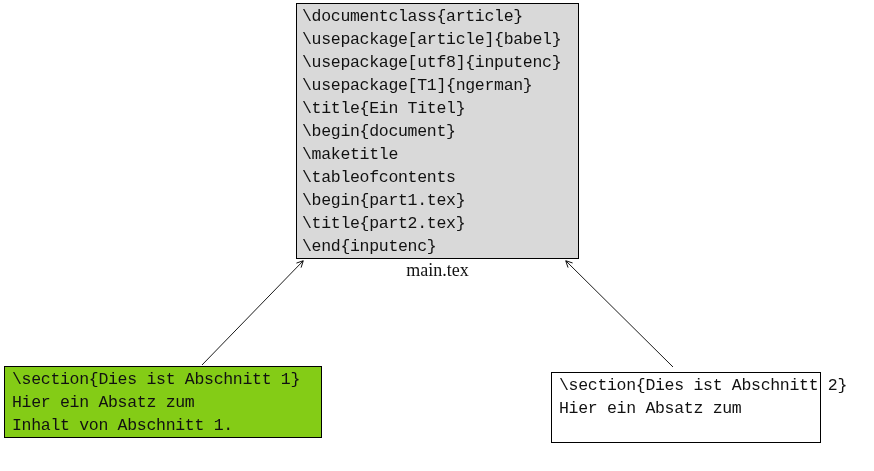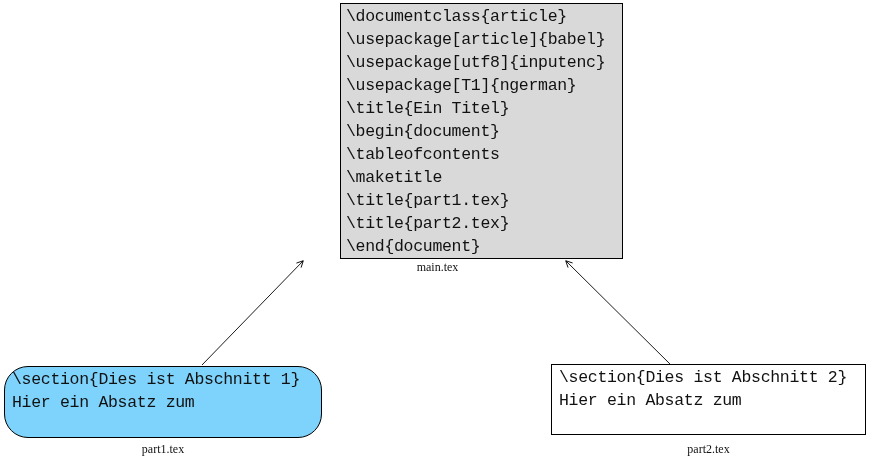--- a/index.html
+++ b/index.html
@@ -26,37 +26,36 @@
   }
   .codebox .line {
     white-space: pre;
     line-height: 23px;
     letter-spacing: -0.3px;
   }
   .box-main {
     left: 296px; top: 3px;
     width: 283px; height: 256px;
     padding: 1px 5px;
-    margin-left: 44px;
   }
   .box-part1 {
     left: 4px; top: 366px;
     width: 318px; height: 72px;
     padding: 1px 7px;
   }
   .box-part2 {
-    left: 551px; top: 364px;
-    width: 315px; height: 71px;
+    left: 551px; top: 372px;
+    width: 270px; height: 71px;
     padding: 1px 7px;
   }
   .file-label {
     position: absolute;
     text-align: center;
     font-family: "Liberation Serif", "DejaVu Serif", serif;
-    font-size: 12px;
+    font-size: 18px;
     color: #111111;
   }
   .label-main  { left: 296px; top: 260px; width: 283px; }
   .label-part1 { left: 4px;   top: 442px; width: 318px; }
   .label-part2 { left: 551px; top: 442px; width: 315px; }
 </style>
 </head>
 <body>
 
 <div class="canvas">
@@ -71,33 +70,32 @@
     <line x1="673" y1="367" x2="566" y2="261" stroke-width="0.9" marker-end="url(#arrowhead)" stroke="#000000"></line>
   </svg>
 
   <div class="codebox box-main" style="background-color: rgb(217, 217, 217);">
     <div class="line">\documentclass{article}</div>
     <div class="line">\usepackage[article]{babel}</div>
     <div class="line">\usepackage[utf8]{inputenc}</div>
     <div class="line">\usepackage[T1]{ngerman}</div>
     <div class="line">\title{Ein Titel}</div>
     <div class="line">\begin{document}</div>
+    <div class="line">\maketitle</div>
     <div class="line">\tableofcontents</div>
-    <div class="line">\maketitle</div>
-    <div class="line">\title{part1.tex}</div>
+    <div class="line">\begin{part1.tex}</div>
     <div class="line">\title{part2.tex}</div>
-    <div class="line">\end{document}</div>
+    <div class="line">\end{inputenc}</div>
   </div>
   <div class="file-label label-main">main.tex</div>
 
-  <div class="codebox box-part1" style="background-color: #7dd3fc; border-radius: 24px;">
+  <div class="codebox box-part1" style="background-color: #84cc16;">
     <div class="line">\section{Dies ist Abschnitt 1}</div>
     <div class="line">Hier ein Absatz zum</div>
+    <div class="line">Inhalt von Abschnitt 1.</div>
   </div>
-  <div class="file-label label-part1">part1.tex</div>
 
   <div class="codebox box-part2" style="background-color: rgb(255, 255, 255);">
     <div class="line">\section{Dies ist Abschnitt 2}</div>
     <div class="line">Hier ein Absatz zum</div>
   </div>
-  <div class="file-label label-part2">part2.tex</div>
 
 </div>
 
 </body></html>

